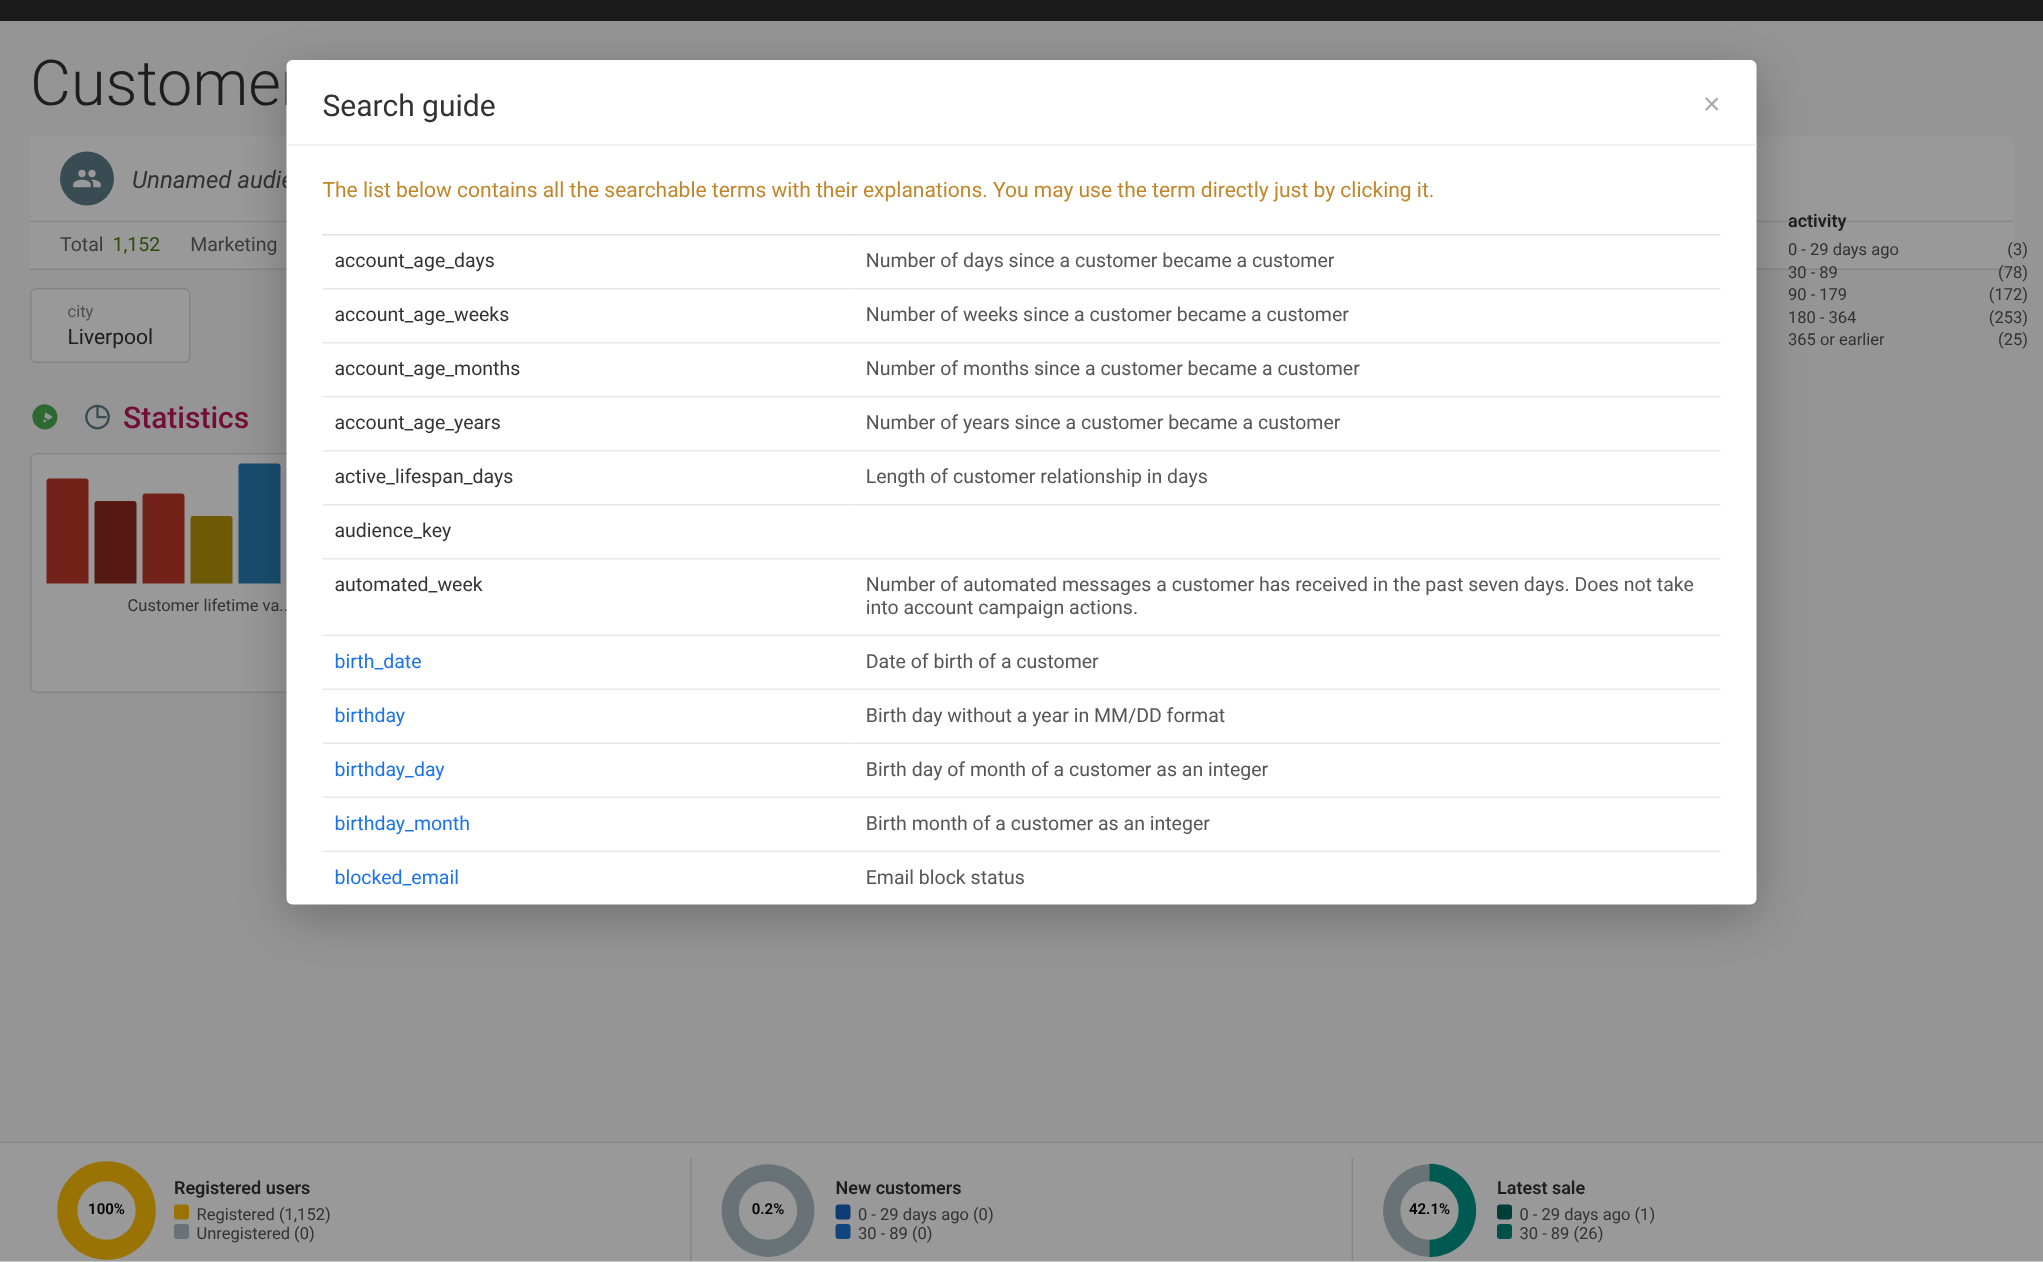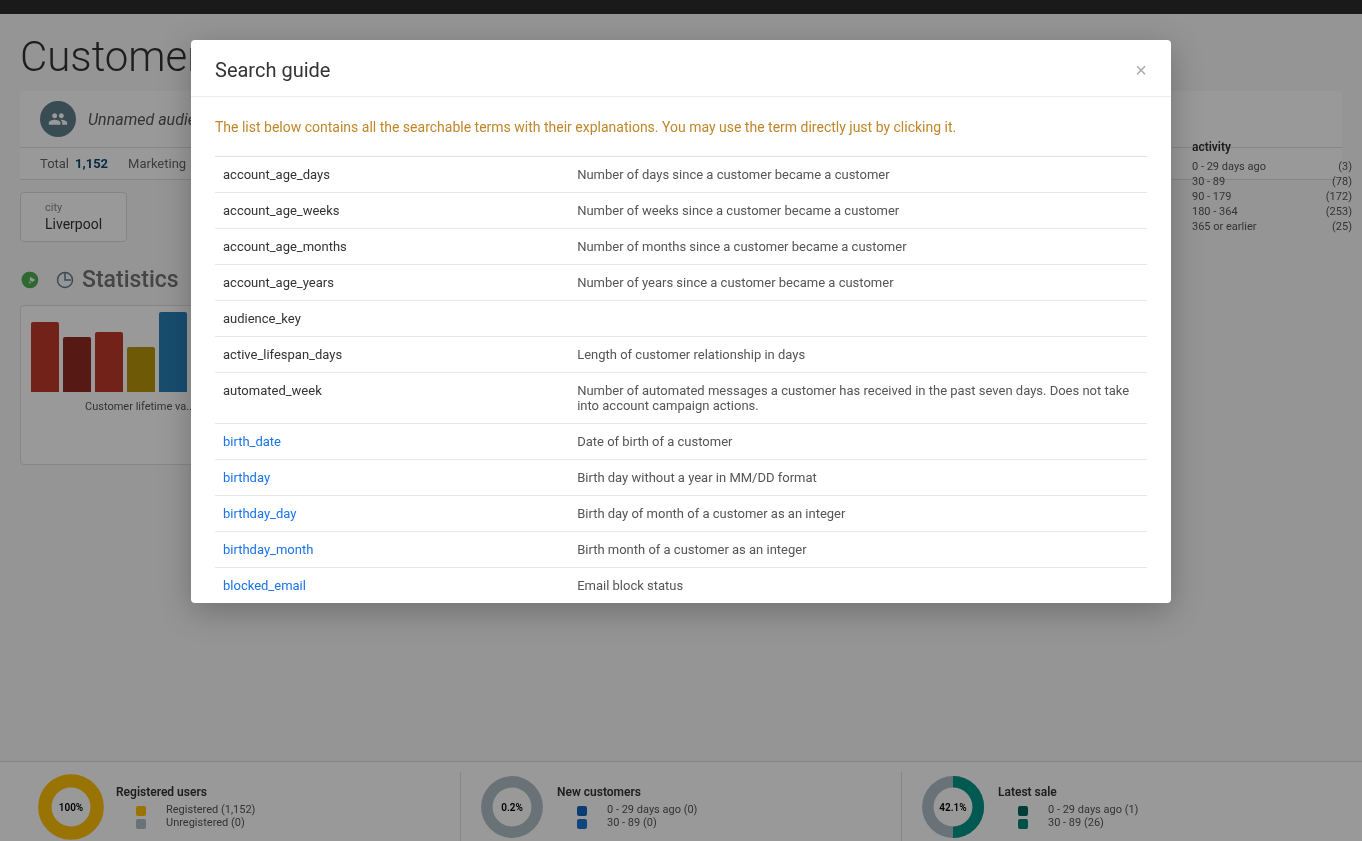--- a/index.html
+++ b/index.html
@@ -72,21 +72,21 @@
       align-items: center;
       padding: 8px 20px;
       background: #fff;
       margin: 0 20px;
       font-size: 13px;
       color: #666;
       border-bottom: 1px solid #e0e0e0;
     }
 
     .stats-bar .total-label { margin-right: 6px; }
-    .stats-bar .total-num { color: #0c4a6e; font-weight: 700; margin-right: 20px; }
+    .stats-bar .total-num { color: #4d7c0f; font-weight: 400; margin-right: 20px; }
 
     .filter-tag {
       background: #fff;
       margin: 12px 20px;
       border: 1px solid #ddd;
       border-radius: 4px;
       padding: 8px 24px;
       display: inline-block;
     }
 
@@ -94,23 +94,23 @@
     .filter-tag .tag-value { font-size: 14px; color: #333; }
 
     .statistics-section {
       padding: 12px 20px;
       display: flex;
       align-items: center;
       gap: 8px;
     }
 
     .statistics-title {
-      font-size: 23px;
+      font-size: 20px;
       font-weight: 500;
-      color: #737373;
+      color: #be185d;
     }
 
     .chart-area {
       display: flex;
       gap: 20px;
       padding: 0 20px;
     }
 
     .chart-placeholder {
       background: #fff;
@@ -146,21 +146,21 @@
     }
 
     .bottom-stat-block {
       flex: 1;
       padding: 0 16px;
       border-right: 1px solid #e0e0e0;
     }
 
     .bottom-stat-block:last-child { border-right: none; }
     .bottom-stat-title { font-size: 12px; font-weight: 600; color: #333; margin-bottom: 4px; }
-    .bottom-stat-row { font-size: 11px; color: #555; display: flex; align-items: flex-end; gap: 20px; margin-left: 20px; }
+    .bottom-stat-row { font-size: 11px; color: #555; display: flex; align-items: flex-start; gap: 5px; }
     .stat-dot { width: 10px; height: 10px; border-radius: 2px; flex-shrink: 0; }
 
     
     .activity-panel {
       position: absolute;
       right: 0;
       top: 130px;
       width: 180px;
       padding: 10px;
       font-size: 11px;
@@ -450,28 +450,28 @@
             </tr>
             <tr>
               <td class="term-col no-link">account_age_months</td>
               <td class="desc-col">Number of months since a customer became a customer</td>
             </tr>
             <tr>
               <td class="term-col no-link">account_age_years</td>
               <td class="desc-col">Number of years since a customer became a customer</td>
             </tr>
             <tr>
+              <td class="term-col no-link">active_lifespan_days</td>
+              <td class="desc-col">Length of customer relationship in days</td>
+            </tr>
+            <tr>
               <td class="term-col no-link">audience_key</td>
               <td class="desc-col"></td>
             </tr>
             <tr>
-              <td class="term-col no-link">active_lifespan_days</td>
-              <td class="desc-col">Length of customer relationship in days</td>
-            </tr>
-            <tr>
               <td class="term-col no-link">automated_week</td>
               <td class="desc-col">Number of automated messages a customer has received in the past seven days. Does not take into account campaign actions.</td>
             </tr>
             <tr>
               <td class="term-col">birth_date</td>
               <td class="desc-col">Date of birth of a customer</td>
             </tr>
             <tr>
               <td class="term-col">birthday</td>
               <td class="desc-col">Birth day without a year in MM/DD format</td>

